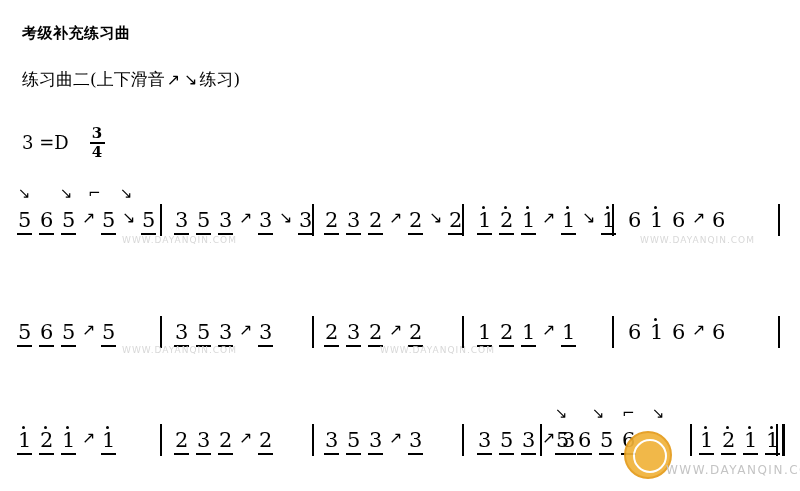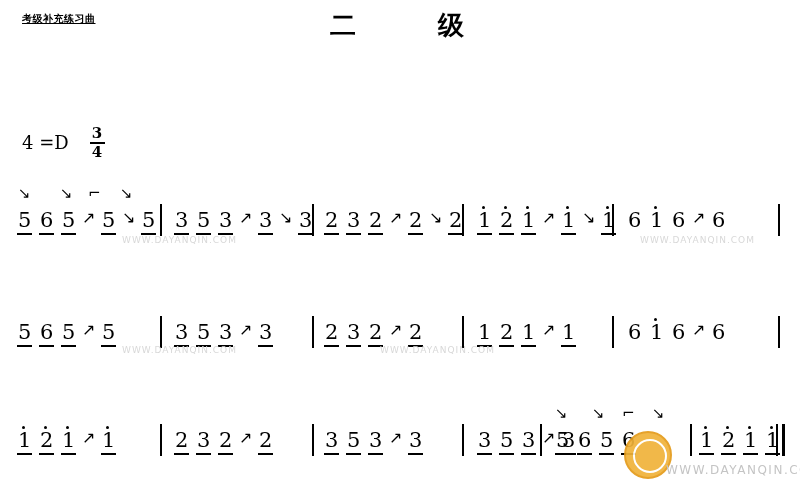--- a/index.html
+++ b/index.html
@@ -25,26 +25,25 @@
   .header {
     position: absolute;
     top: 8px;
     left: 0;
     width: 800px;
     height: 34px;
   }
   .header-left {
     position: absolute;
     left: 22px;
-    top: 4px;
-    font-size: 10px;
+    top: 16px;
+    font-size: 15px;
     font-weight: bold;
     font-family: "DejaVu Sans", sans-serif;
     letter-spacing: 0.5px;
-    text-decoration: underline;
   }
   .header-title {
     position: absolute;
     left: 330px;
     top: 0px;
     font-size: 26px;
     font-weight: bold;
     font-family: "DejaVu Sans", sans-serif;
     letter-spacing: 28px;
   }
@@ -244,26 +243,28 @@
     letter-spacing: 1px;
   }
 </style>
 </head>
 <body>
 
 <div class="sheet">
 
   <div class="header">
     <div class="header-left">考级补充练习曲</div>
-    <div class="header-title">二　级</div>
-  </div>
-
+  </div>
+
+  <div class="subtitle">
+    <span>练习曲二(上下滑音</span><span class="arrow-up">↗</span><span class="arrow-dn">↘</span><span>练习)</span>
+  </div>
 
   <div class="keyline">
-    <div class="key">4 =D</div>
+    <div class="key">3 =D</div>
     <div class="meter">
       <span class="num">3</span>
       <span class="bar"></span>
       <span class="den">4</span>
     </div>
   </div>
 
   <div class="system sys1">
     <div class="orn-row" id="orn1">
         <span class="orn" style="left: 18px; top: 6px;">↘</span>

